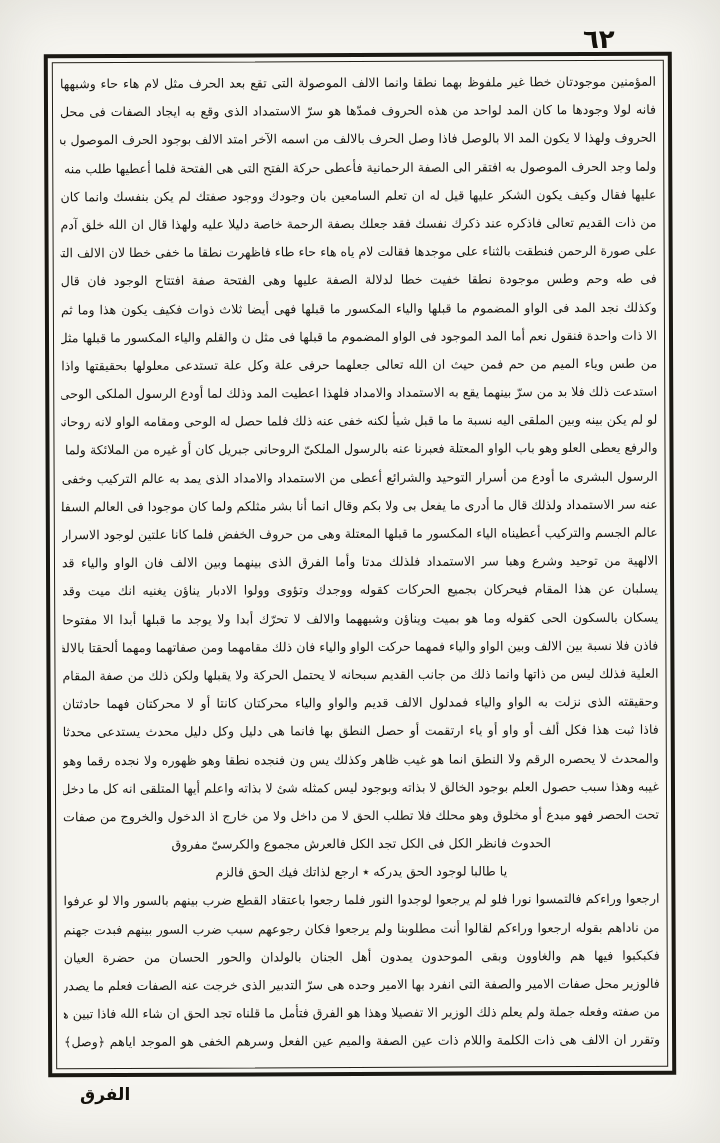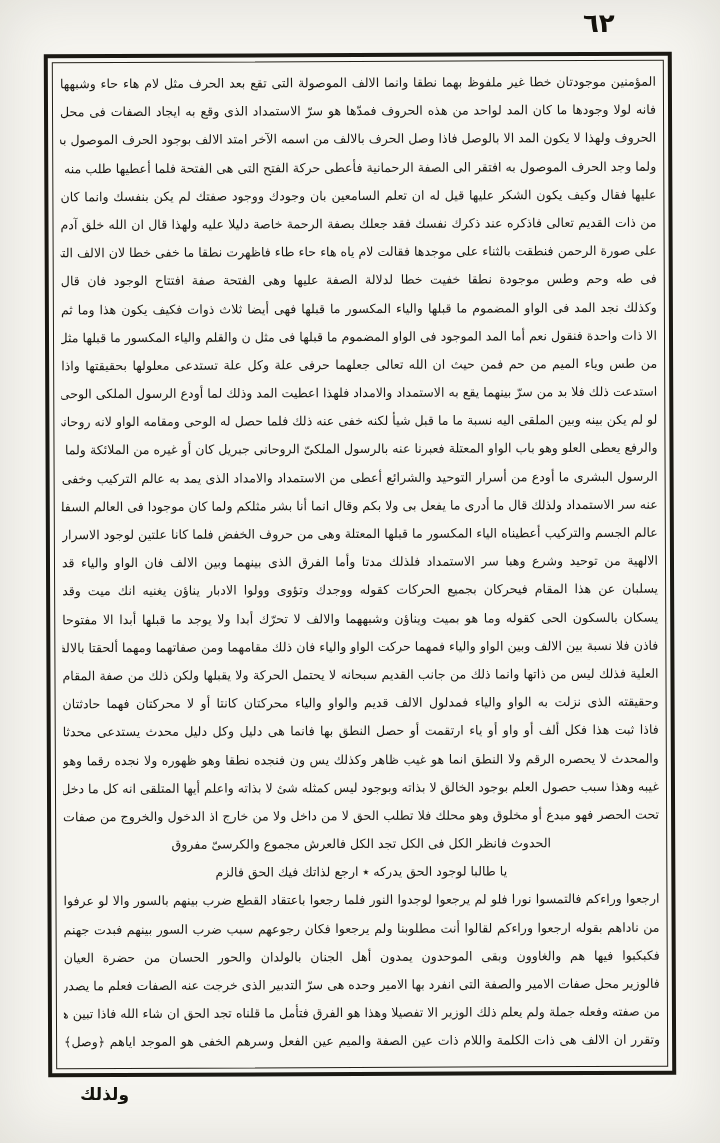--- a/index.html
+++ b/index.html
@@ -7,21 +7,21 @@
     position:relative;
     width:720px;height:1143px;
     background:#f6f5f0;
     box-shadow:inset 0 0 60px rgba(120,115,100,0.18);
     overflow:hidden;
     font-family:"DejaVu Sans",sans-serif;
     color:#17150f;
   }
   .folio{
     position:absolute;
-    top:8px;left:583px;
+    top:24px;left:583px;
     font-size:26px;
     font-weight:bold;
     letter-spacing:1px;
     color:#14120c;
   }
   .frame{
     position:absolute;
     left:46px;top:53px;
     width:628px;height:1023px;
     border:4px solid #1b1913;
@@ -108,15 +108,15 @@
           <div class="line">ارجعوا وراءكم فالتمسوا نورا فلو لم يرجعوا لوجدوا النور فلما رجعوا باعتقاد القطع ضرب بينهم بالسور والا لو عرفوا</div>
           <div class="line">من ناداهم بقوله ارجعوا وراءكم لقالوا أنت مطلوبنا ولم يرجعوا فكان رجوعهم سبب ضرب السور بينهم فبدت جهنم</div>
           <div class="line">فكبكبوا فيها هم والغاوون وبقى الموحدون يمدون أهل الجنان بالولدان والحور الحسان من حضرة العيان</div>
           <div class="line">فالوزير محل صفات الامير والصفة التى انفرد بها الامير وحده هى سرّ التدبير الذى خرجت عنه الصفات فعلم ما يصدر له</div>
           <div class="line">من صفته وفعله جملة ولم يعلم ذلك الوزير الا تفصيلا وهذا هو الفرق فتأمل ما قلناه تجد الحق ان شاء الله فاذا تبين هذا</div>
           <div class="line">وتقرر ان الالف هى ذات الكلمة واللام ذات عين الصفة والميم عين الفعل وسرهم الخفى هو الموجد اياهم ﴿وصل﴾</div>
         </div>
     </div>
   </div>
 
-  <div class="catchword">ولذلك</div>
+  <div class="catchword">الفرق</div>
 
 </div>
 
 </body></html>

